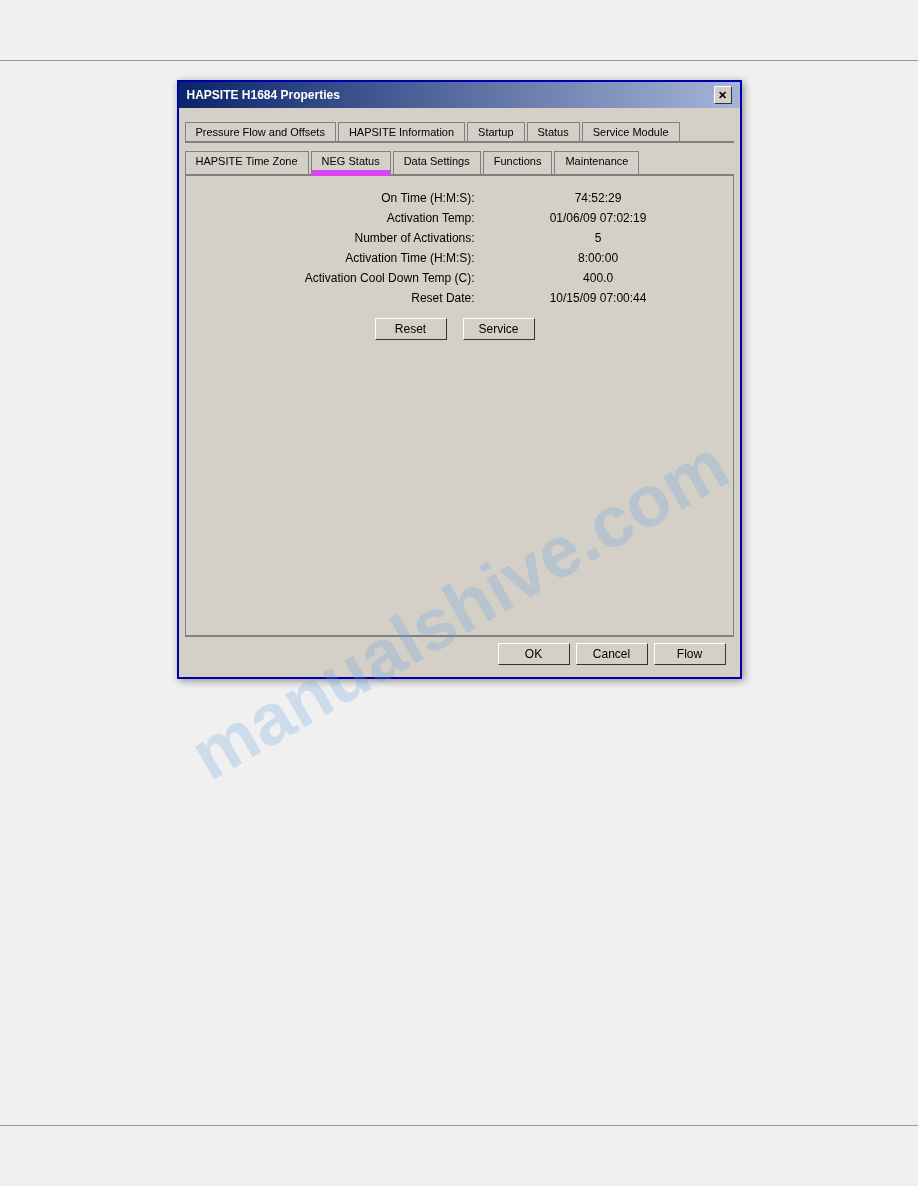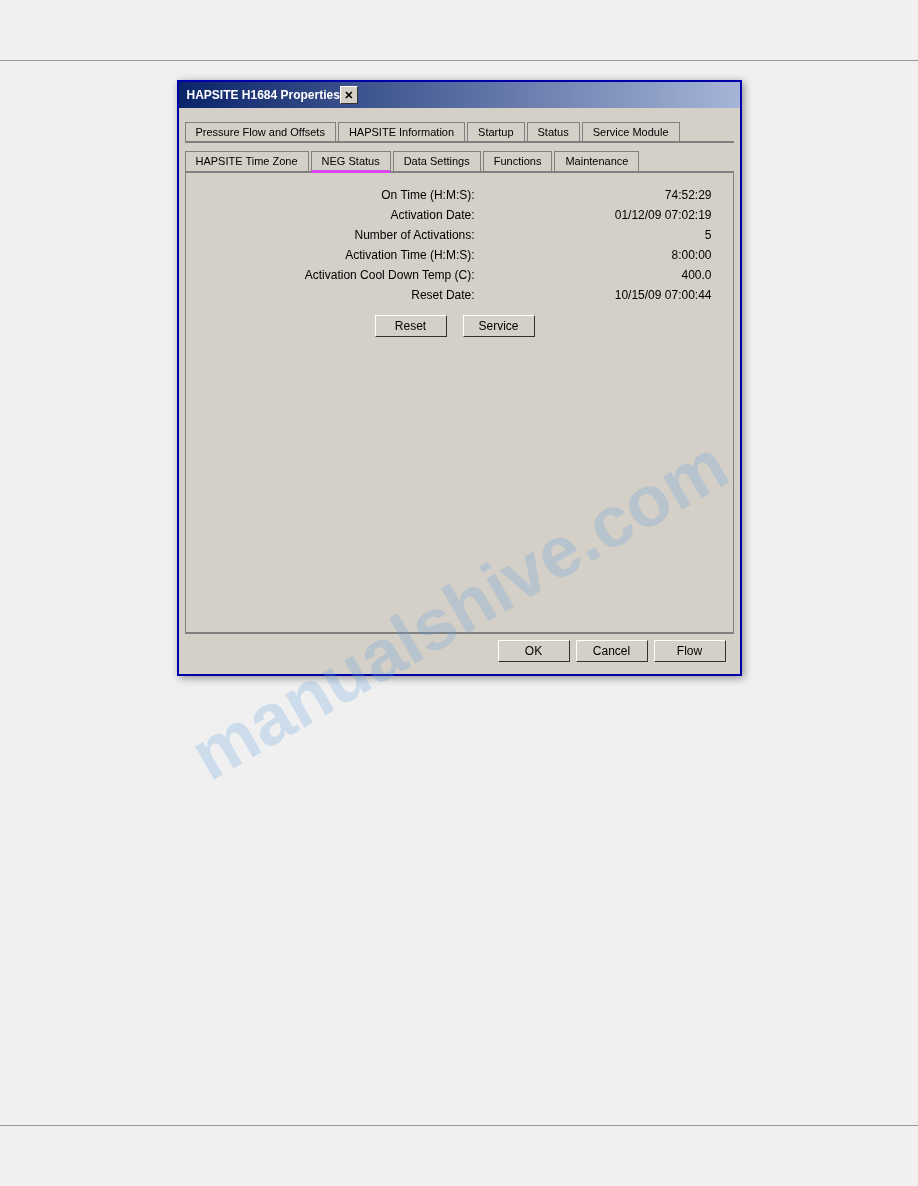--- a/index.html
+++ b/index.html
@@ -67,21 +67,21 @@
       position: relative;
       z-index: 10;
     }
 
     .dialog-titlebar {
       background: linear-gradient(to right, #0a246a, #a6b5d7);
       color: #fff;
       padding: 4px 8px;
       display: flex;
       align-items: center;
-      justify-content: flex-start;
+      justify-content: space-between;
       font-size: 12px;
       font-weight: bold;
     }
 
     .dialog-close-btn {
       width: 18px;
       height: 18px;
       background: #d4d0c8;
       border: 1px solid #fff;
       border-right-color: #333;
@@ -115,21 +115,21 @@
       border-bottom: none;
       margin-right: 2px;
       margin-top: 8px;
       cursor: pointer;
       font-size: 11px;
       color: #000;
     }
 
     .tab.active {
       background: #d4d0c8;
-      border-bottom: 3px solid #d946ef;
+      border-bottom: 6px solid #d946ef;
       margin-bottom: -2px;
       z-index: 1;
       font-weight: normal;
     }
 
     
     .tab-panel {
       background: #d4d0c8;
       border: 1px solid #808080;
       border-top: none;
@@ -151,21 +151,21 @@
     }
 
     .data-table td.label {
       text-align: right;
       white-space: nowrap;
       padding-right: 6px;
       width: 55%;
     }
 
     .data-table td.value {
-      text-align: right;
+      text-align: center;
       width: 45%;
     }
 
     
     .buttons-row {
       display: flex;
       justify-content: center;
       gap: 16px;
       margin-top: 8px;
     }
@@ -226,22 +226,22 @@
       </div>
 
       <div class="tab-panel">
         <table class="data-table">
           <tbody>
             <tr>
               <td class="label">On Time (H:M:S):</td>
               <td class="value">74:52:29</td>
             </tr>
             <tr>
-              <td class="label">Activation Date:</td>
-              <td class="value">01/12/09 07:02:19</td>
+              <td class="label">Activation Temp:</td>
+              <td class="value">01/06/09 07:02:19</td>
             </tr>
             <tr>
               <td class="label">Number of Activations:</td>
               <td class="value">5</td>
             </tr>
             <tr>
               <td class="label">Activation Time (H:M:S):</td>
               <td class="value">8:00:00</td>
             </tr>
             <tr>

